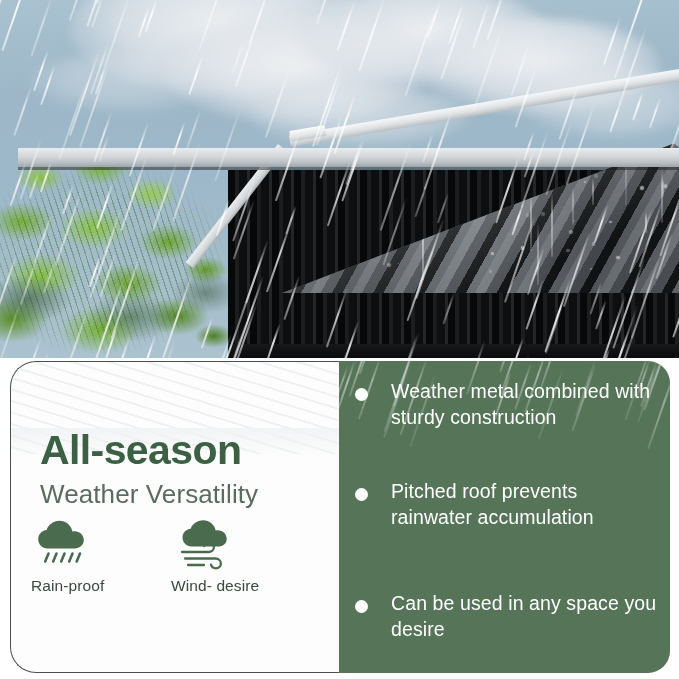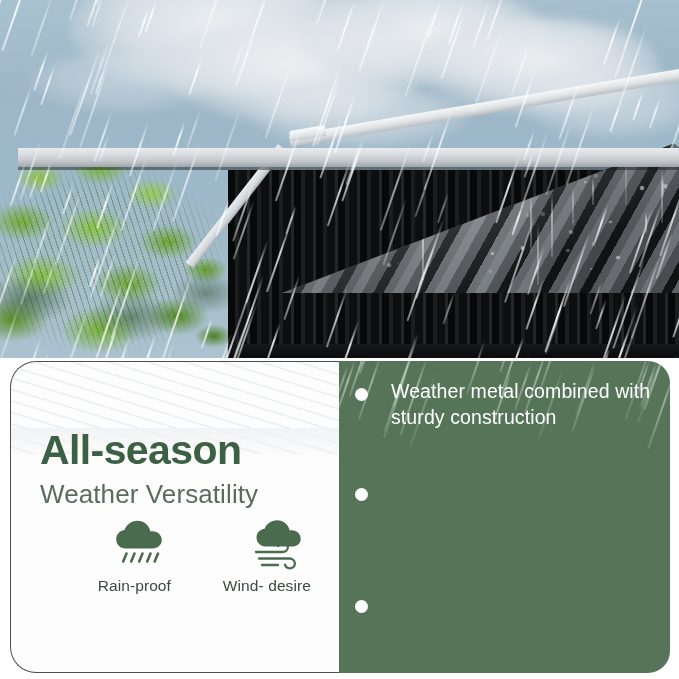--- a/index.html
+++ b/index.html
@@ -303,21 +303,21 @@
   }
 
   .feature-row {
     position: absolute;
     left: 20px; top: 158px;
     width: 300px;
     display: flex;
   }
   .feature {
     width: 140px;
-    text-align: right;
+    text-align: left;
   }
   .feature .ico {
     display: block;
     height: 50px;
     margin: 0 auto 7px auto;
   }
   .feature .flabel {
     display: block;
     font-size: 15.5px;
     color: #3a4a40;
@@ -743,21 +743,23 @@
           <span class="gstreak" style="left:57.5px;top:-11.3px;height:84.4px;opacity:0.45"></span>
         </div>
 
       <div class="bullets">
         <div class="bullet b1">
           <span class="dot"></span>
           <span class="btext">Weather metal combined with sturdy construction</span>
         </div>
         <div class="bullet b2">
           <span class="dot"></span>
+          <span class="btext">Pitched roof prevents rainwater accumulation</span>
         </div>
         <div class="bullet b3">
           <span class="dot"></span>
+          <span class="btext">Can be used in any space you desire</span>
         </div>
       </div>
     </div>
 
   </div>
 </div>
 
 </body></html>

